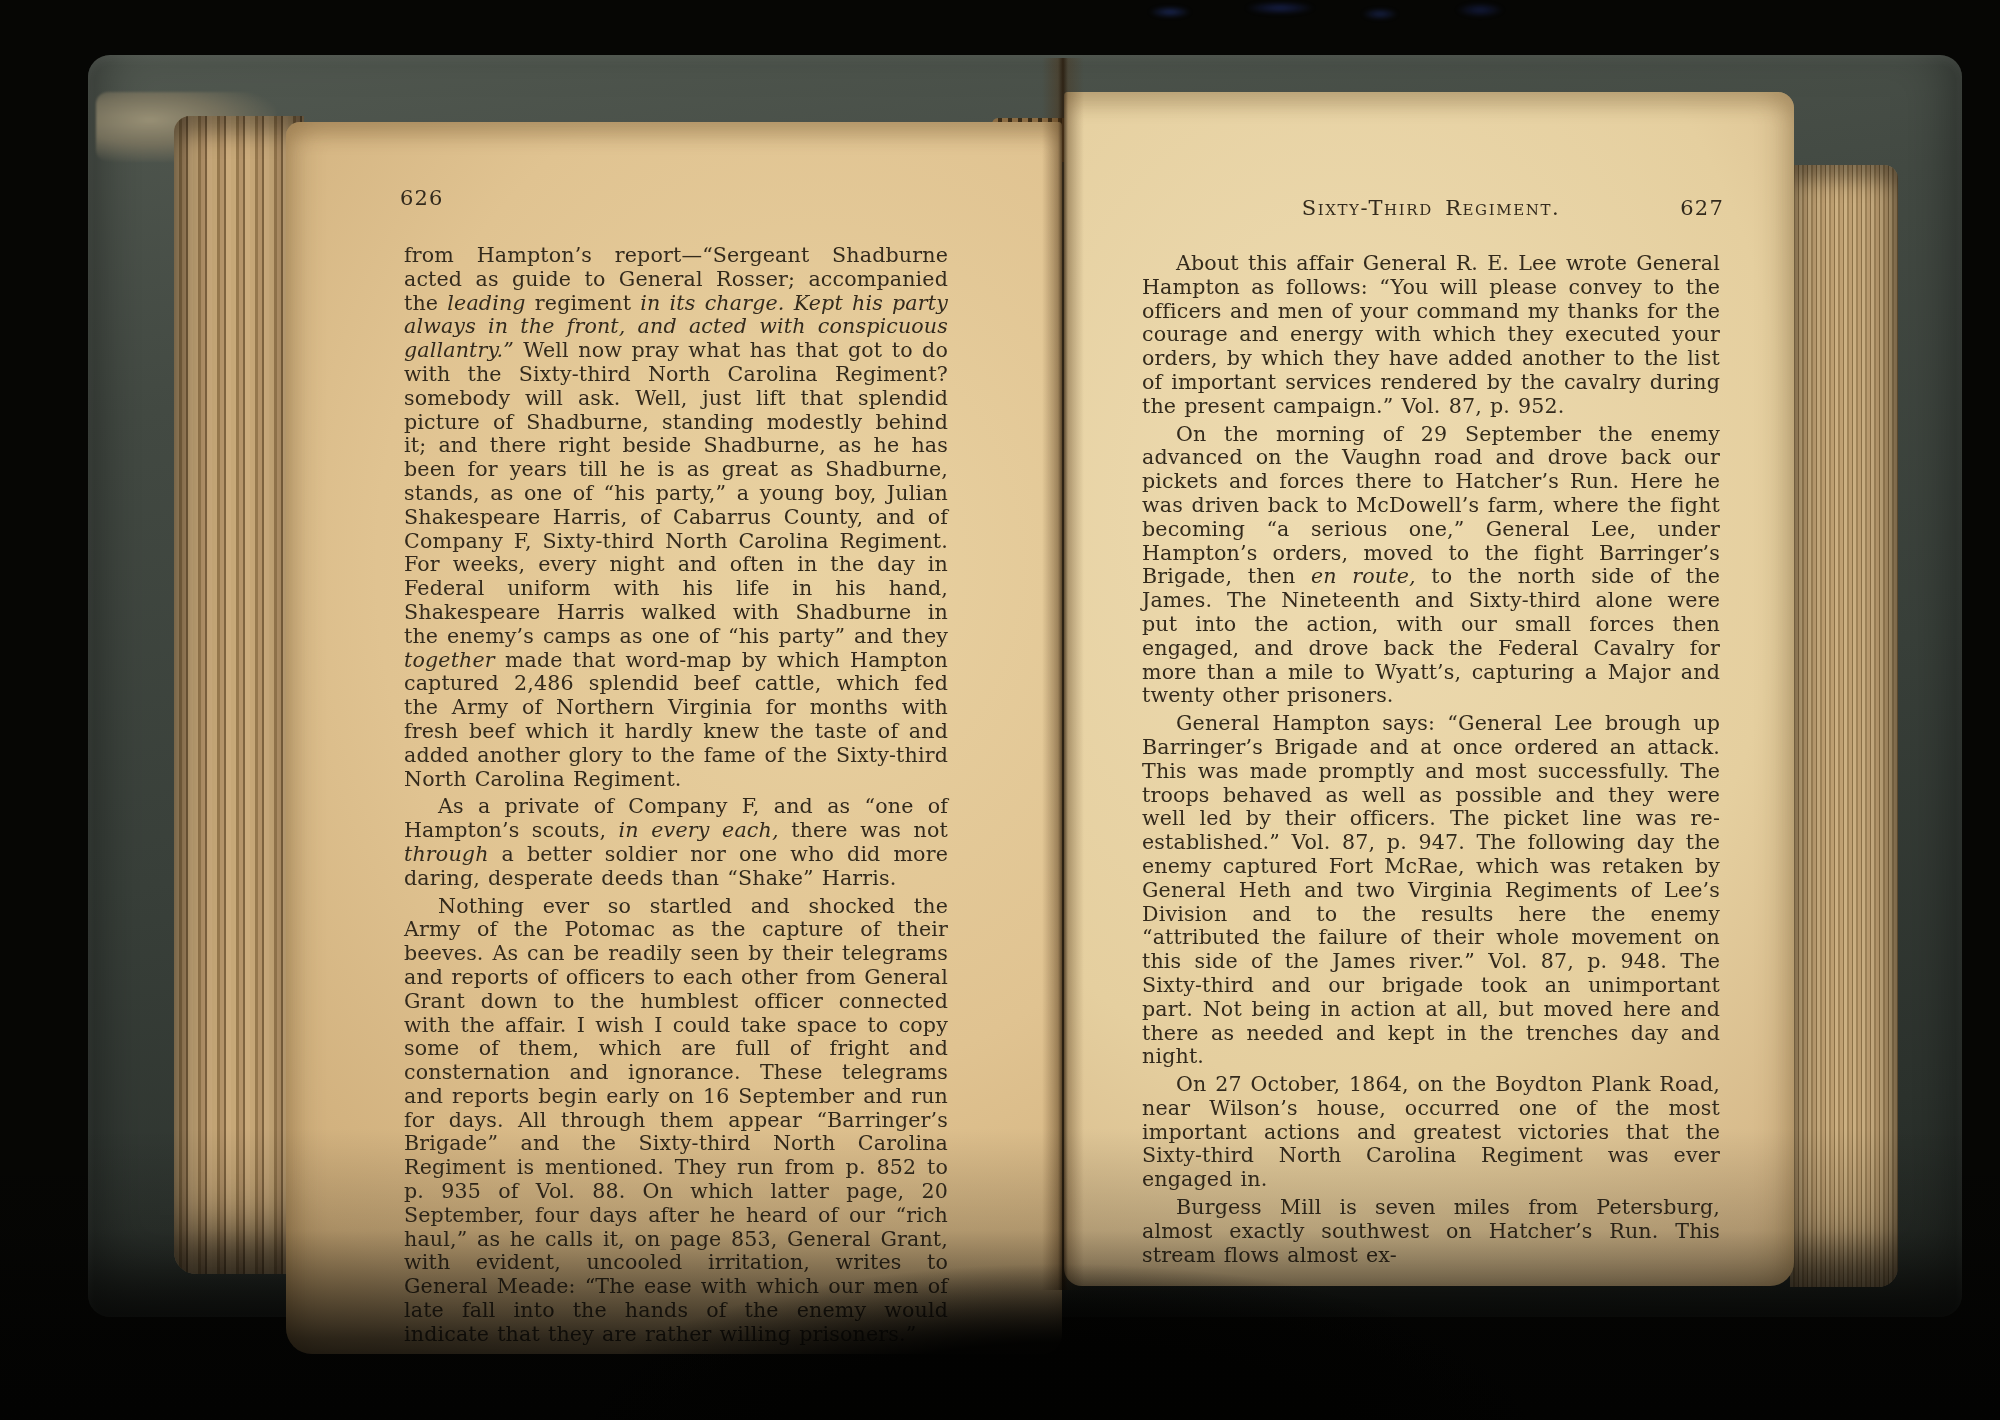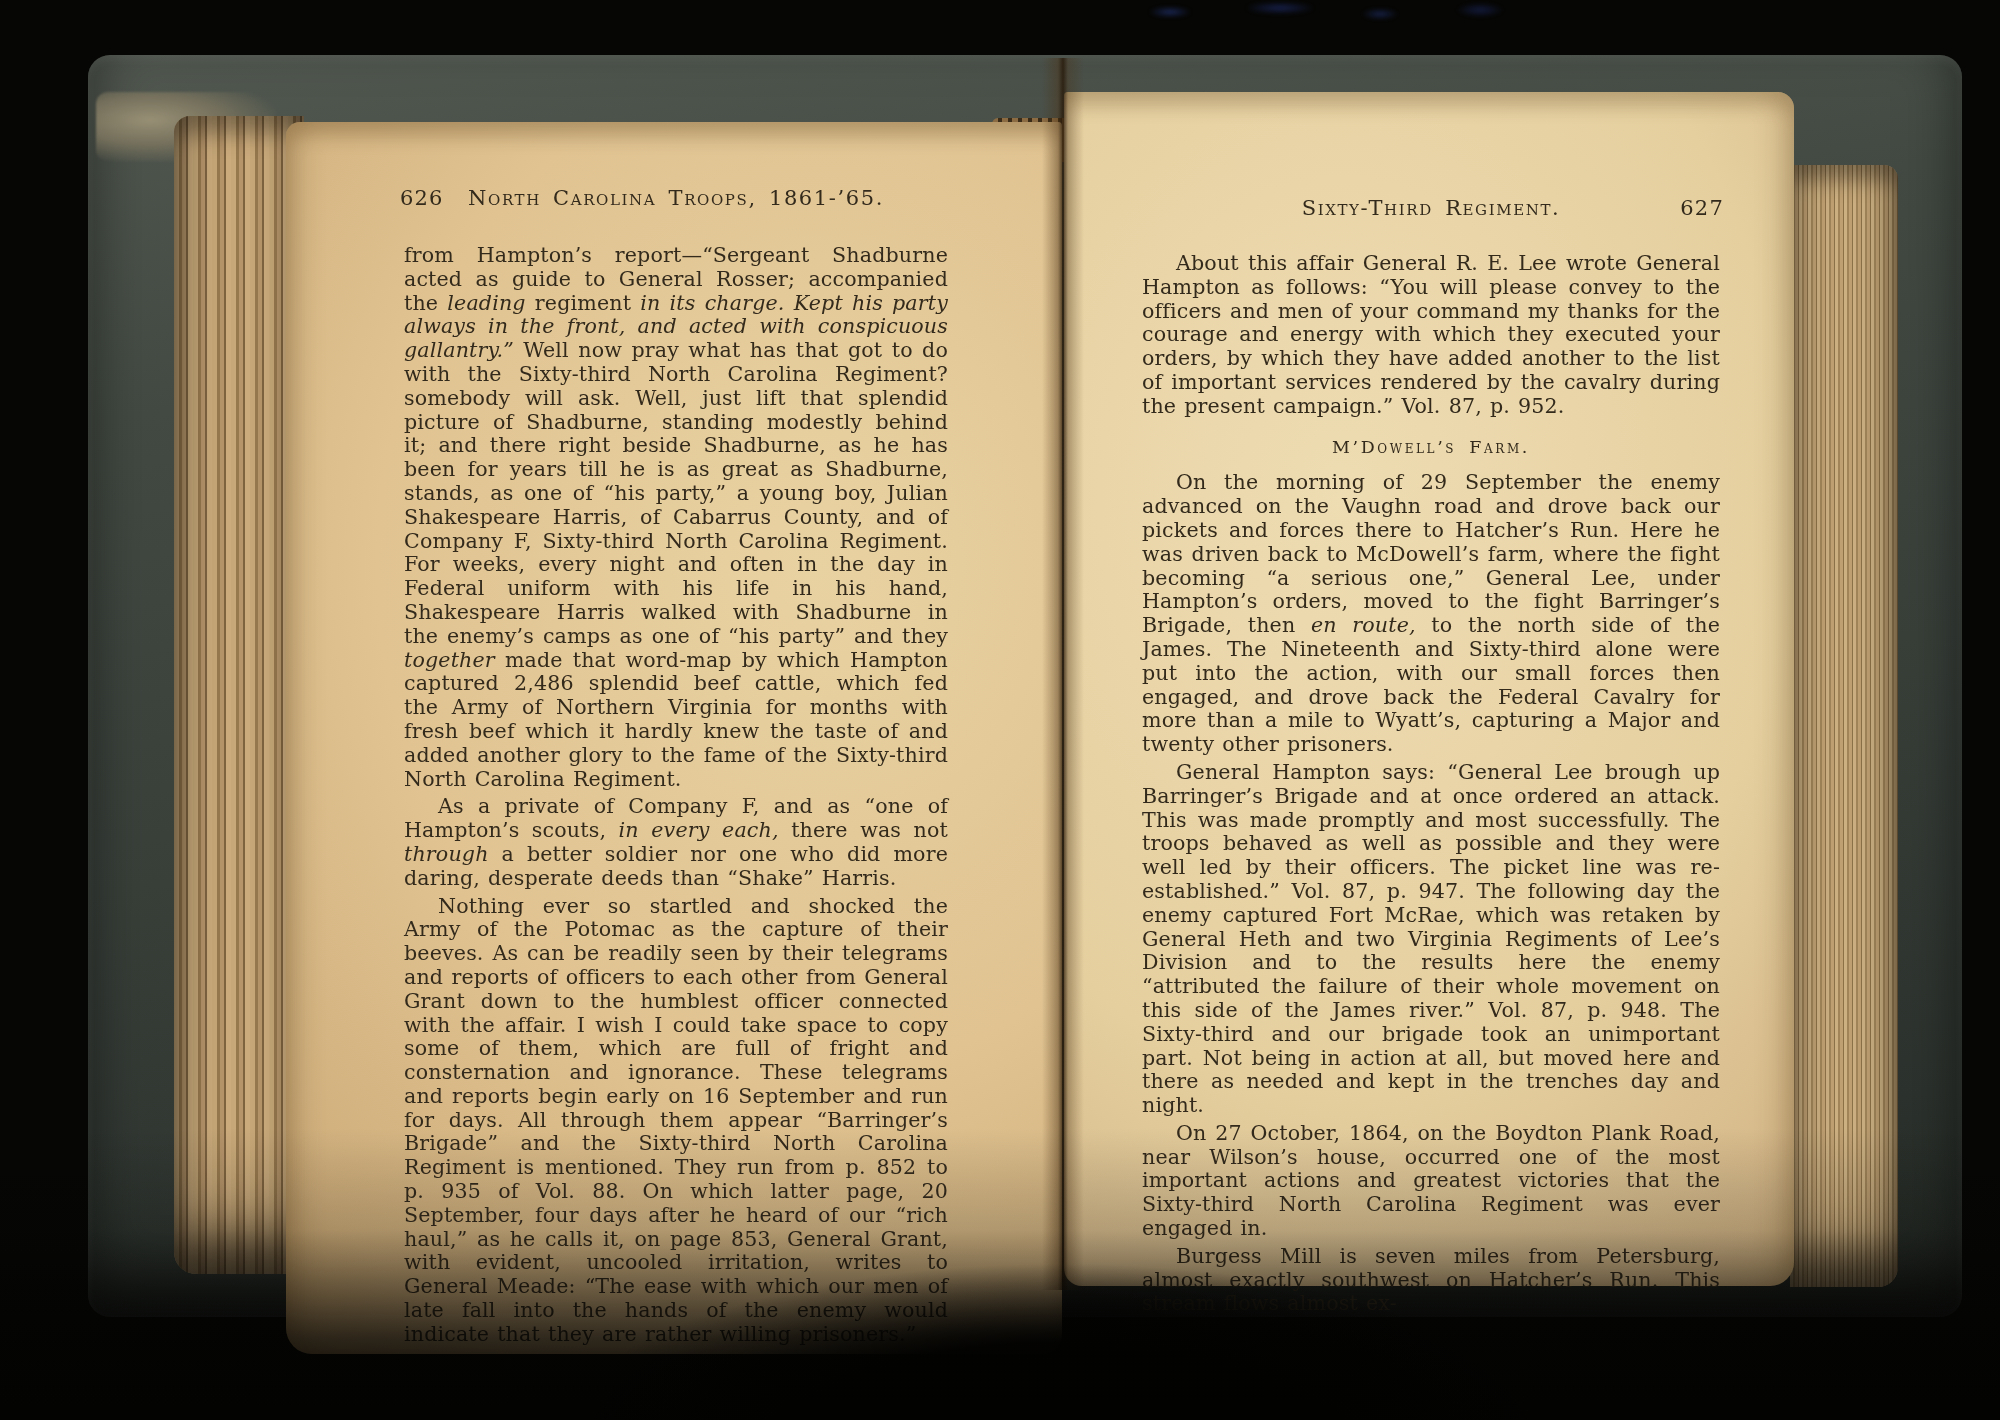--- a/index.html
+++ b/index.html
@@ -92,37 +92,35 @@
   <div class="marks"></div>
   <div class="cover"></div>
   <div class="cover-wear"></div>
   <div class="headband"></div>
   <div class="fore-edge left"></div>
   <div class="fore-edge right"></div>
 
   <div class="page left-page">
     <div class="page-header">
       <span class="page-num left">626</span>
-      <span class="running-title">North Carolina Troops, 1861-’65.</span>
     </div>
     <div class="page-body">
         <p class="para"><span>from Hampton’s report—“Sergeant Shadburne acted as guide to General Rosser; accompanied the </span><span class="it">leading</span><span> regiment </span><span class="it">in its charge. Kept his party always in the front, and acted with conspicuous gallantry.”</span><span> Well now pray what has that got to do with the Sixty-third North Carolina Regiment? somebody will ask. Well, just lift that splendid picture of Shadburne, standing modestly behind it; and there right beside Shadburne, as he has been for years till he is as great as Shadburne, stands, as one of “his party,” a young boy, Julian Shakespeare Harris, of Cabarrus County, and of Company F, Sixty-third North Carolina Regiment. For weeks, every night and often in the day in Federal uniform with his life in his hand, Shakespeare Harris walked with Shadburne in the enemy’s camps as one of “his party” and they </span><span class="it">together</span><span> made that word-map by which Hampton captured 2,486 splendid beef cattle, which fed the Army of Northern Virginia for months with fresh beef which it hardly knew the taste of and added another glory to the fame of the Sixty-third North Carolina Regiment.</span></p>
         <p class="para indent"><span>As a private of Company F, and as “one of Hampton’s scouts, </span><span class="it">in every each,</span><span> there was not </span><span class="it">through</span><span> a better soldier nor one who did more daring, desperate deeds than “Shake” Harris.</span></p>
         <p class="para indent"><span>Nothing ever so startled and shocked the Army of the Potomac as the capture of their beeves. As can be readily seen by their telegrams and reports of officers to each other from General Grant down to the humblest officer connected with the affair. I wish I could take space to copy some of them, which are full of fright and consternation and ignorance. These telegrams and reports begin early on 16 September and run for days. All through them appear “Barringer’s Brigade” and the Sixty-third North Carolina Regiment is mentioned. They run from p. 852 to p. 935 of Vol. 88. On which latter page, 20 September, four days after he heard of our “rich haul,” as he calls it, on page 853, General Grant, with evident, uncooled irritation, writes to General Meade: “The ease with which our men of late fall into the hands of the enemy would indicate that they are rather willing prisoners.”</span></p>
       </div>
   </div>
 
   <div class="page right-page">
     <div class="page-header">
       <span class="running-title">Sixty-Third Regiment.</span>
       <span class="page-num right">627</span>
     </div>
     <div class="page-body">
         <p class="para indent"><span>About this affair General R. E. Lee wrote General Hampton as follows: “You will please convey to the officers and men of your command my thanks for the courage and energy with which they executed your orders, by which they have added another to the list of important services rendered by the cavalry during the present campaign.” Vol. 87, p. 952.</span></p>
-        <div class="section-heading">M’Dowell’s Farm.</div>
         <p class="para indent"><span>On the morning of 29 September the enemy advanced on the Vaughn road and drove back our pickets and forces there to Hatcher’s Run. Here he was driven back to McDowell’s farm, where the fight becoming “a serious one,” General Lee, under Hampton’s orders, moved to the fight Barringer’s Brigade, then </span><span class="it">en route,</span><span> to the north side of the James. The Nineteenth and Sixty-third alone were put into the action, with our small forces then engaged, and drove back the Federal Cavalry for more than a mile to Wyatt’s, capturing a Major and twenty other prisoners.</span></p>
         <p class="para indent"><span>General Hampton says: “General Lee brough up Barringer’s Brigade and at once ordered an attack. This was made promptly and most successfully. The troops behaved as well as possible and they were well led by their officers. The picket line was re-established.” Vol. 87, p. 947. The following day the enemy captured Fort McRae, which was retaken by General Heth and two Virginia Regiments of Lee’s Division and to the results here the enemy “attributed the failure of their whole movement on this side of the James river.” Vol. 87, p. 948. The Sixty-third and our brigade took an unimportant part. Not being in action at all, but moved here and there as needed and kept in the trenches day and night.</span></p>
         <p class="para indent"><span>On 27 October, 1864, on the Boydton Plank Road, near Wilson’s house, occurred one of the most important actions and greatest victories that the Sixty-third North Carolina Regiment was ever engaged in.</span></p>
         <p class="para indent"><span>Burgess Mill is seven miles from Petersburg, almost exactly southwest on Hatcher’s Run. This stream flows almost ex-</span></p>
       </div>
   </div>
 
   <div class="gutter"></div>
   <div class="bottom-shadow"></div>
 </div>

